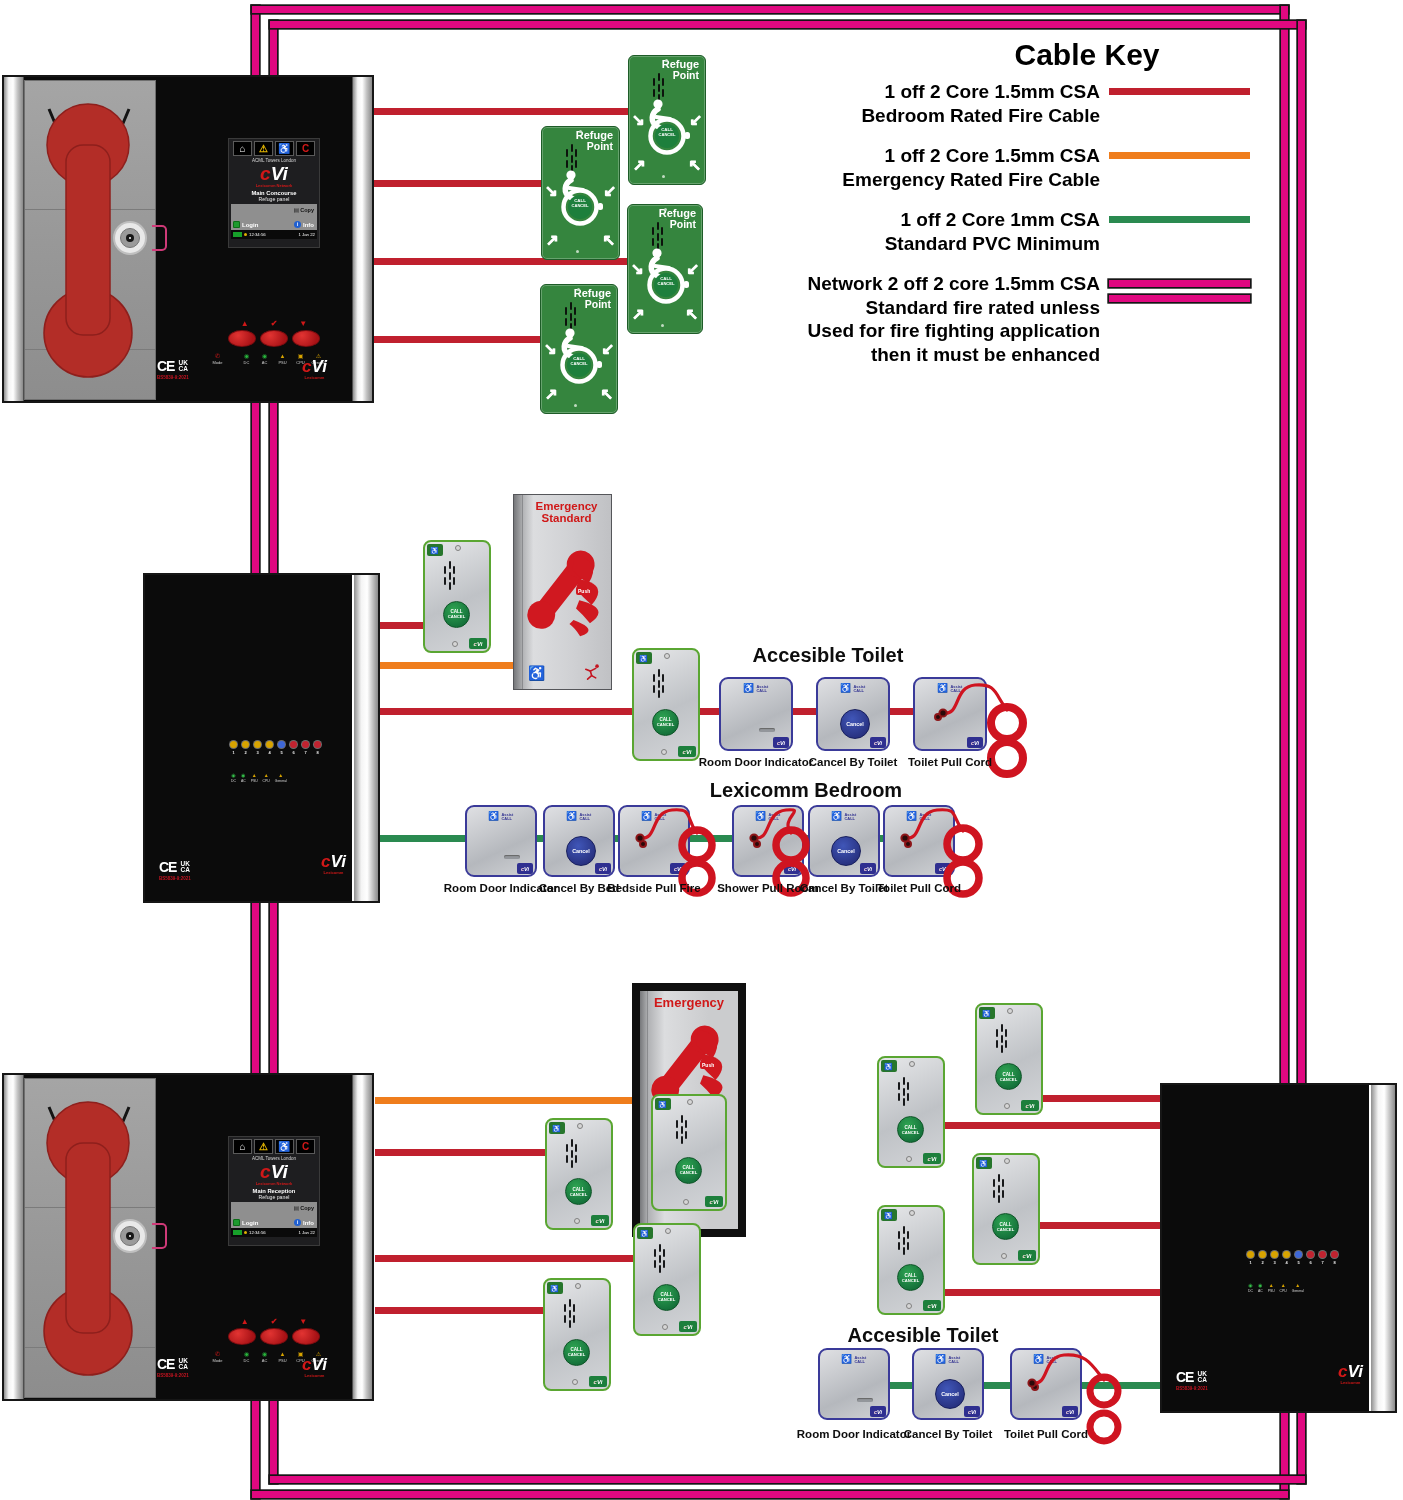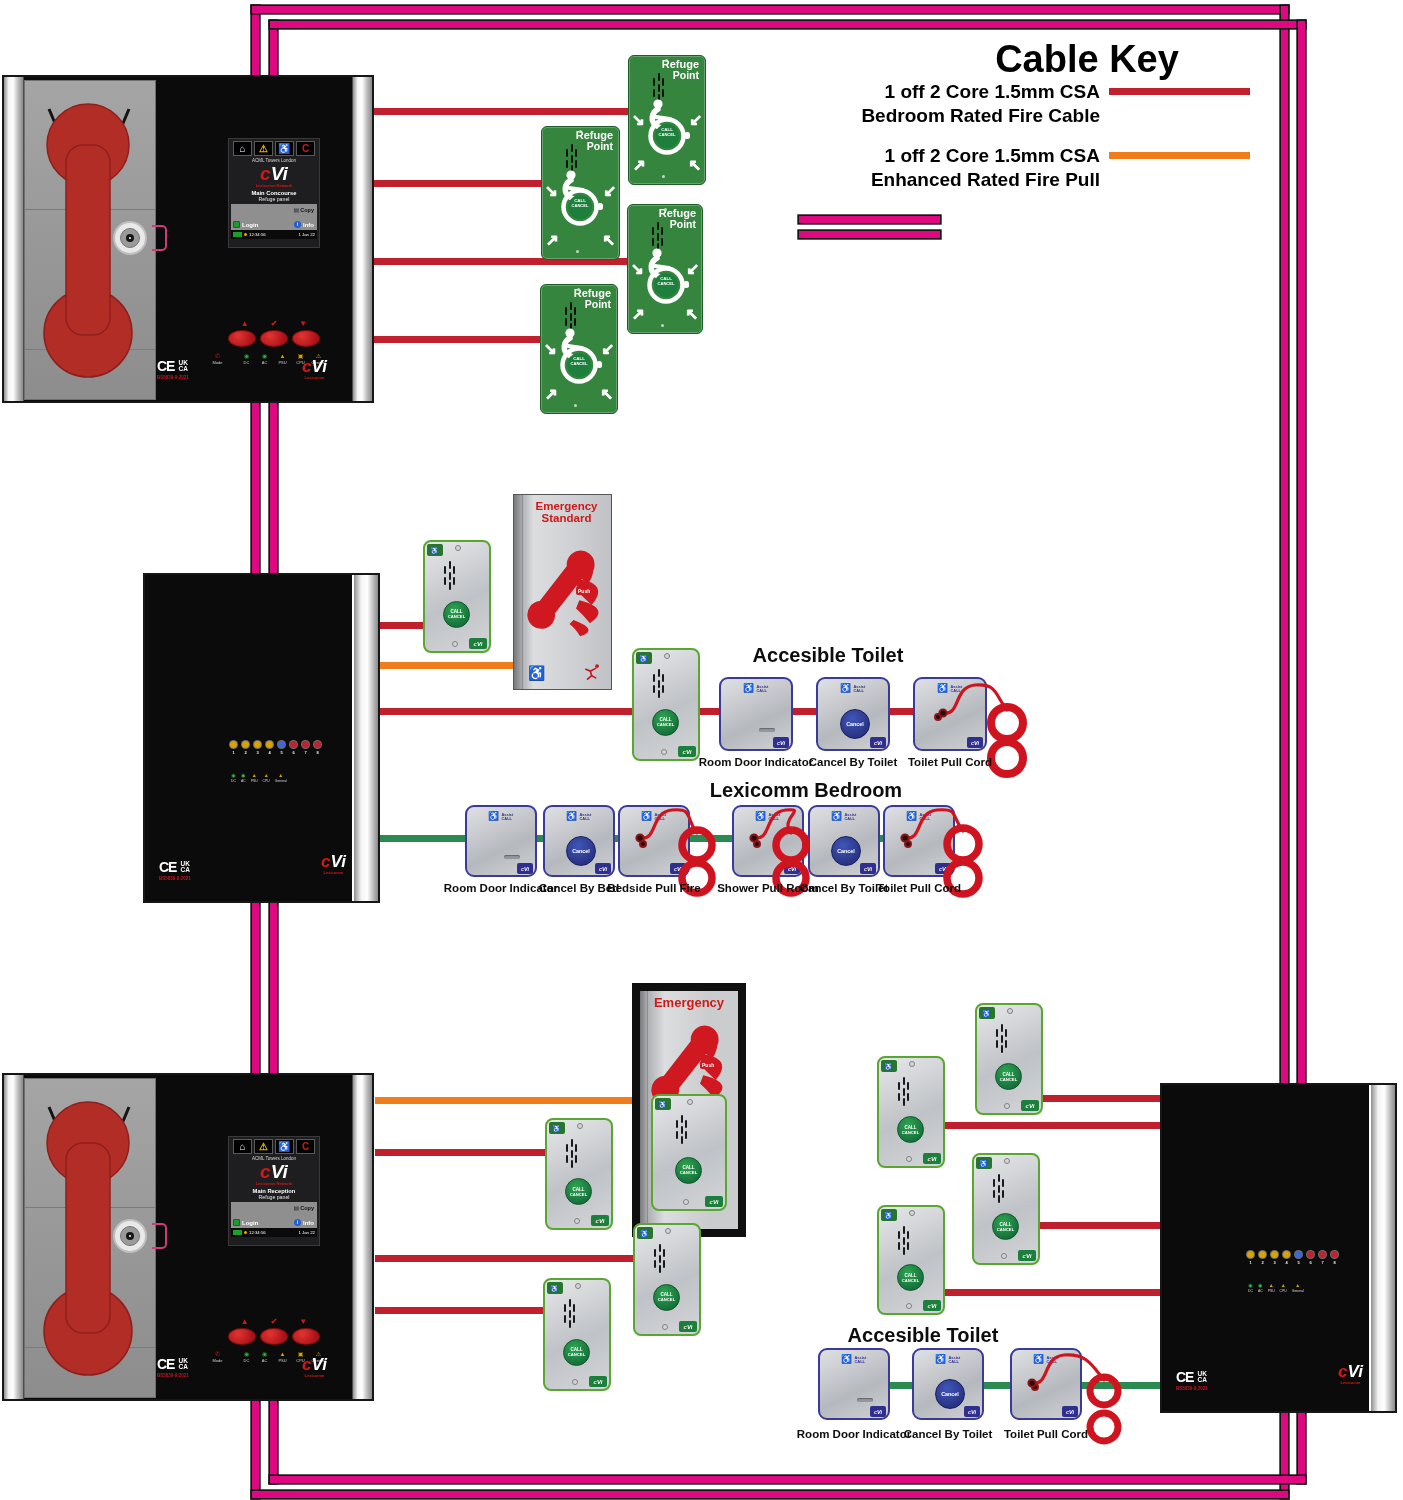--- a/index.html
+++ b/index.html
@@ -1,21 +1,21 @@
 <!DOCTYPE html>
 <html><head>
 <meta charset="utf-8">
 <style>
   html,body{margin:0;padding:0;background:#fff;font-family:"Liberation Sans",sans-serif;}
   .stage{position:relative;width:1403px;height:1500px;background:#fff;overflow:hidden;}
   .net{position:absolute;z-index:1;box-shadow:0 0 0 1.7px #161616;}
   .cable{position:absolute;z-index:2;height:7px;}
   .sect-title{position:absolute;transform:translateX(-50%);font-weight:700;font-size:20px;color:#0d0d0d;white-space:nowrap;z-index:5;}
   .label{position:absolute;transform:translateX(-50%);font-weight:700;font-size:11.5px;color:#0d0d0d;white-space:nowrap;z-index:5;}
-  .legend-title{position:absolute;left:1087px;top:38px;transform:translateX(-50%);font-size:38px;font-weight:700;color:#000;z-index:5;white-space:nowrap;}
+  .legend-title{position:absolute;left:1087px;top:38px;transform:translateX(-50%);font-size:30px;font-weight:700;color:#000;z-index:5;white-space:nowrap;}
   #legend-entries{position:absolute;left:790px;top:80px;width:465px;z-index:5;}
   .entry{display:flex;margin-bottom:17px;}
   .entry .txt{width:310px;text-align:right;font-weight:700;font-size:19px;line-height:23.5px;color:#000;white-space:nowrap;}
   .entry .sw{width:150px;padding-left:9px;box-sizing:border-box;margin-top:8px;}
   .sw .line{height:7px;}
   .sw .line+.line{margin-top:8px;}
 </style>
 </head>
 <body>
 
@@ -27,27 +27,42 @@
           <div class="ln">1 off 2 Core 1.5mm CSA</div>
           <div class="ln">Bedroom Rated Fire Cable</div>
         </div>
         <div class="sw">
           <div class="line" style="background: rgb(192, 32, 46);"></div>
         </div>
       </div>
       <div class="entry">
         <div class="txt">
           <div class="ln">1 off 2 Core 1.5mm CSA</div>
-          <div class="ln">Enhanced Rated Fire Pull</div>
+          <div class="ln">Emergency Rated Fire Cable</div>
         </div>
         <div class="sw">
           <div class="line" style="background: rgb(239, 125, 28);"></div>
         </div>
       </div>
       <div class="entry">
+        <div class="txt">
+          <div class="ln">1 off 2 Core 1mm CSA</div>
+          <div class="ln">Standard PVC Minimum</div>
+        </div>
+        <div class="sw">
+          <div class="line" style="background: rgb(42, 138, 80);"></div>
+        </div>
+      </div>
+      <div class="entry">
+        <div class="txt">
+          <div class="ln">Network 2 off 2 core 1.5mm CSA</div>
+          <div class="ln">Standard fire rated unless</div>
+          <div class="ln">Used for fire fighting application</div>
+          <div class="ln">then it must be enhanced</div>
+        </div>
         <div class="sw">
           <div class="line" style="background: rgb(224, 8, 128); box-shadow: rgb(22, 22, 22) 0px 0px 0px 1.7px;"></div>
           <div class="line" style="background: rgb(224, 8, 128); box-shadow: rgb(22, 22, 22) 0px 0px 0px 1.7px;"></div>
         </div>
       </div>
     </div>
   <div class="sect-title" style="left:828px;top:644px">Accesible Toilet</div>
   <div class="sect-title" style="left:806px;top:779px">Lexicomm Bedroom</div>
   <div class="sect-title" style="left:923px;top:1324px">Accesible Toilet</div>
 <div class="net" style="left: 252px; top: 6px; width: 7px; height: 1492px; background: rgb(224, 8, 128);"></div>

